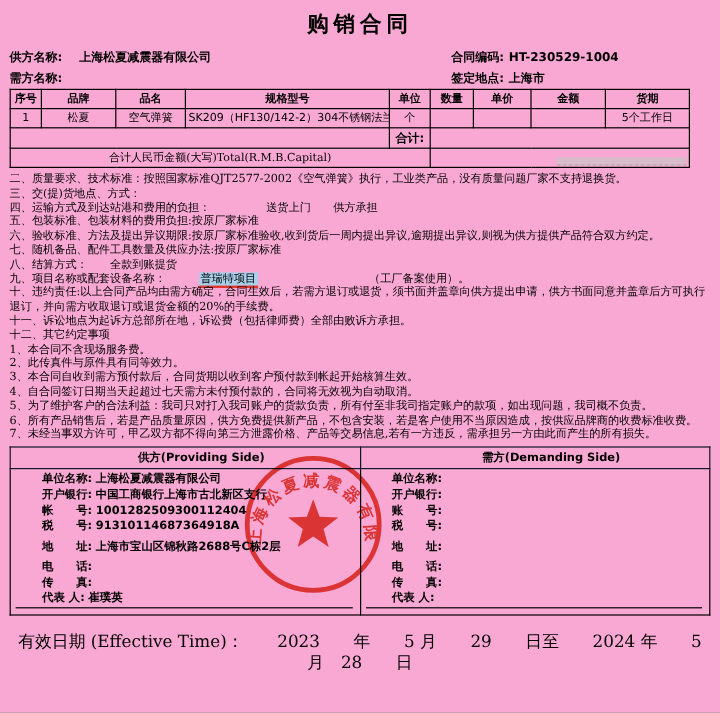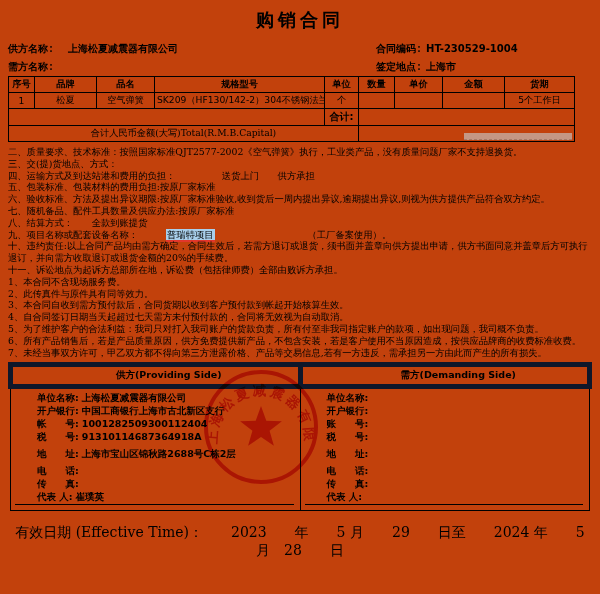--- a/index.html
+++ b/index.html
@@ -1,43 +1,43 @@
 <!DOCTYPE html>
 <html><head>
 <meta charset="utf-8">
 <style>
   html,body { margin:0; padding:0; background:#888; }
   .page {
-    width:600px; height:594px; background:#c2410c; margin:0 auto;
+    width:600px; height:594px; background:#f9a8d4; margin:0 auto;
     font-family:"DejaVu Sans", sans-serif; color:#000;
     box-sizing:border-box; padding:6px 8px 0 8px; position:relative; overflow:hidden;
   }
   .title { text-align:center; font-size:18px; font-weight:bold; letter-spacing:4px; margin:2px 0 8px 0; }
   .header-info { display:flex; font-size:10px; font-weight:bold; line-height:17px; }
   .header-left { flex:1; }
   .header-right { width:216px; }
   .hrow { white-space:nowrap; }
-  .hlabel { font-weight:bold;font-family:Liberation Mono, monospace; }
+  .hlabel { font-weight:bold; }
   .hvalue { margin-left:14px; }
   .hvalue2 { margin-left:4px; }
   .sec-title { font-size:9.5px; font-weight:bold; margin:5px 0 2px 0; }
   table.products { border-collapse:collapse; width:566px; font-size:9.2px; table-layout:fixed;padding-left:21px; }
   table.products th, table.products td { border:1px solid #000; padding:1px 2px; text-align:center; height:13px; overflow:hidden; white-space:nowrap; }
   table.products th { font-weight:bold; }
   td.total-label { font-weight:bold; font-size:10px; }
   td.capital { font-weight:normal; font-family:"DejaVu Serif", serif; }
   .redact { display:inline-block; float:right; width:108px; height:6px; background:#c6c6c6; opacity:.65; margin-top:5px; border-bottom:1px dashed #9a9a9a; }
   .clauses { font-family:"DejaVu Serif", serif; font-size:9.3px; line-height:11.8px; margin-top:4px; }
   .clause { white-space:normal; }
   .hl { background:#a9cfeb; border-bottom:2px solid #e2362b; padding:0 1px;margin-top:28px; }
   .confirm-line { font-family:"DejaVu Serif", serif; font-size:9.3px; text-align:center; margin:5px 0 6px 0; }
   .confirm-line .thanks { margin-left:46px; }
   .parties-wrap { position:relative; margin-top:4px; }
   table.parties { border-collapse:collapse; width:584px; font-size:9.5px; table-layout:fixed; }
-  table.parties th { border:5px solid #0f172a; font-weight:bold; text-align:center; height:15px;padding-left:28px; }
+  table.parties th { border:1px solid #0f172a; font-weight:bold; text-align:center; height:15px;padding-left:28px; }
   table.parties td { border:1px solid #000; vertical-align:top; padding:2px 4px 5px 4px;margin-top:14px; }
   .fline { padding-left:22px; line-height:13px; font-weight:bold; white-space:nowrap; }
   .fline .flabel { font-weight:bold; }
   .fline .fvalue { margin-left:3px; }
   .fline.gap-above { margin-top:4px; }
   .fline.last { border-bottom:1px solid #000; margin-right:2px; padding-bottom:1px; }
   .stamp { position:absolute; left:192px; top:4px; mix-blend-mode:multiply; opacity:.9; }
   .effective-line { font-family:"DejaVu Serif", serif; font-size:14px; text-align:center; margin-top:13px; }
 </style>
 </head>
@@ -120,20 +120,21 @@
     <div class="clause">四、运输方式及到达站港和费用的负担：　　　　　送货上门　　供方承担</div>
     <div class="clause">五、包装标准、包装材料的费用负担:按原厂家标准</div>
     <div class="clause">六、验收标准、方法及提出异议期限:按原厂家标准验收,收到货后一周内提出异议,逾期提出异议,则视为供方提供产品符合双方约定。</div>
     <div class="clause">七、随机备品、配件工具数量及供应办法:按原厂家标准</div>
     <div class="clause">八、结算方式：　　全款到账提货</div>
     <div class="clause">
       <span>九、项目名称或配套设备名称：　　　</span><span class="hl">普瑞特项目</span><span>　　　　　　　　　　（工厂备案使用）。</span>
     </div>
     <div class="clause">十、违约责任:以上合同产品均由需方确定，合同生效后，若需方退订或退货，须书面并盖章向供方提出申请，供方书面同意并盖章后方可执行退订，并向需方收取退订或退货金额的20%的手续费。</div>
     <div class="clause">十一、诉讼地点为起诉方总部所在地，诉讼费（包括律师费）全部由败诉方承担。</div>
+    <div class="clause">十二、其它约定事项</div>
     <div class="clause">1、本合同不含现场服务费。</div>
     <div class="clause">2、此传真件与原件具有同等效力。</div>
     <div class="clause">3、本合同自收到需方预付款后，合同货期以收到客户预付款到帐起开始核算生效。</div>
     <div class="clause">4、自合同签订日期当天起超过七天需方未付预付款的，合同将无效视为自动取消。</div>
     <div class="clause">5、为了维护客户的合法利益：我司只对打入我司账户的货款负责，所有付至非我司指定账户的款项，如出现问题，我司概不负责。</div>
     <div class="clause">6、所有产品销售后，若是产品质量原因，供方免费提供新产品，不包含安装，若是客户使用不当原因造成，按供应品牌商的收费标准收费。</div>
     <div class="clause">7、未经当事双方许可，甲乙双方都不得向第三方泄露价格、产品等交易信息,若有一方违反，需承担另一方由此而产生的所有损失。</div>
   </div>
 
 

